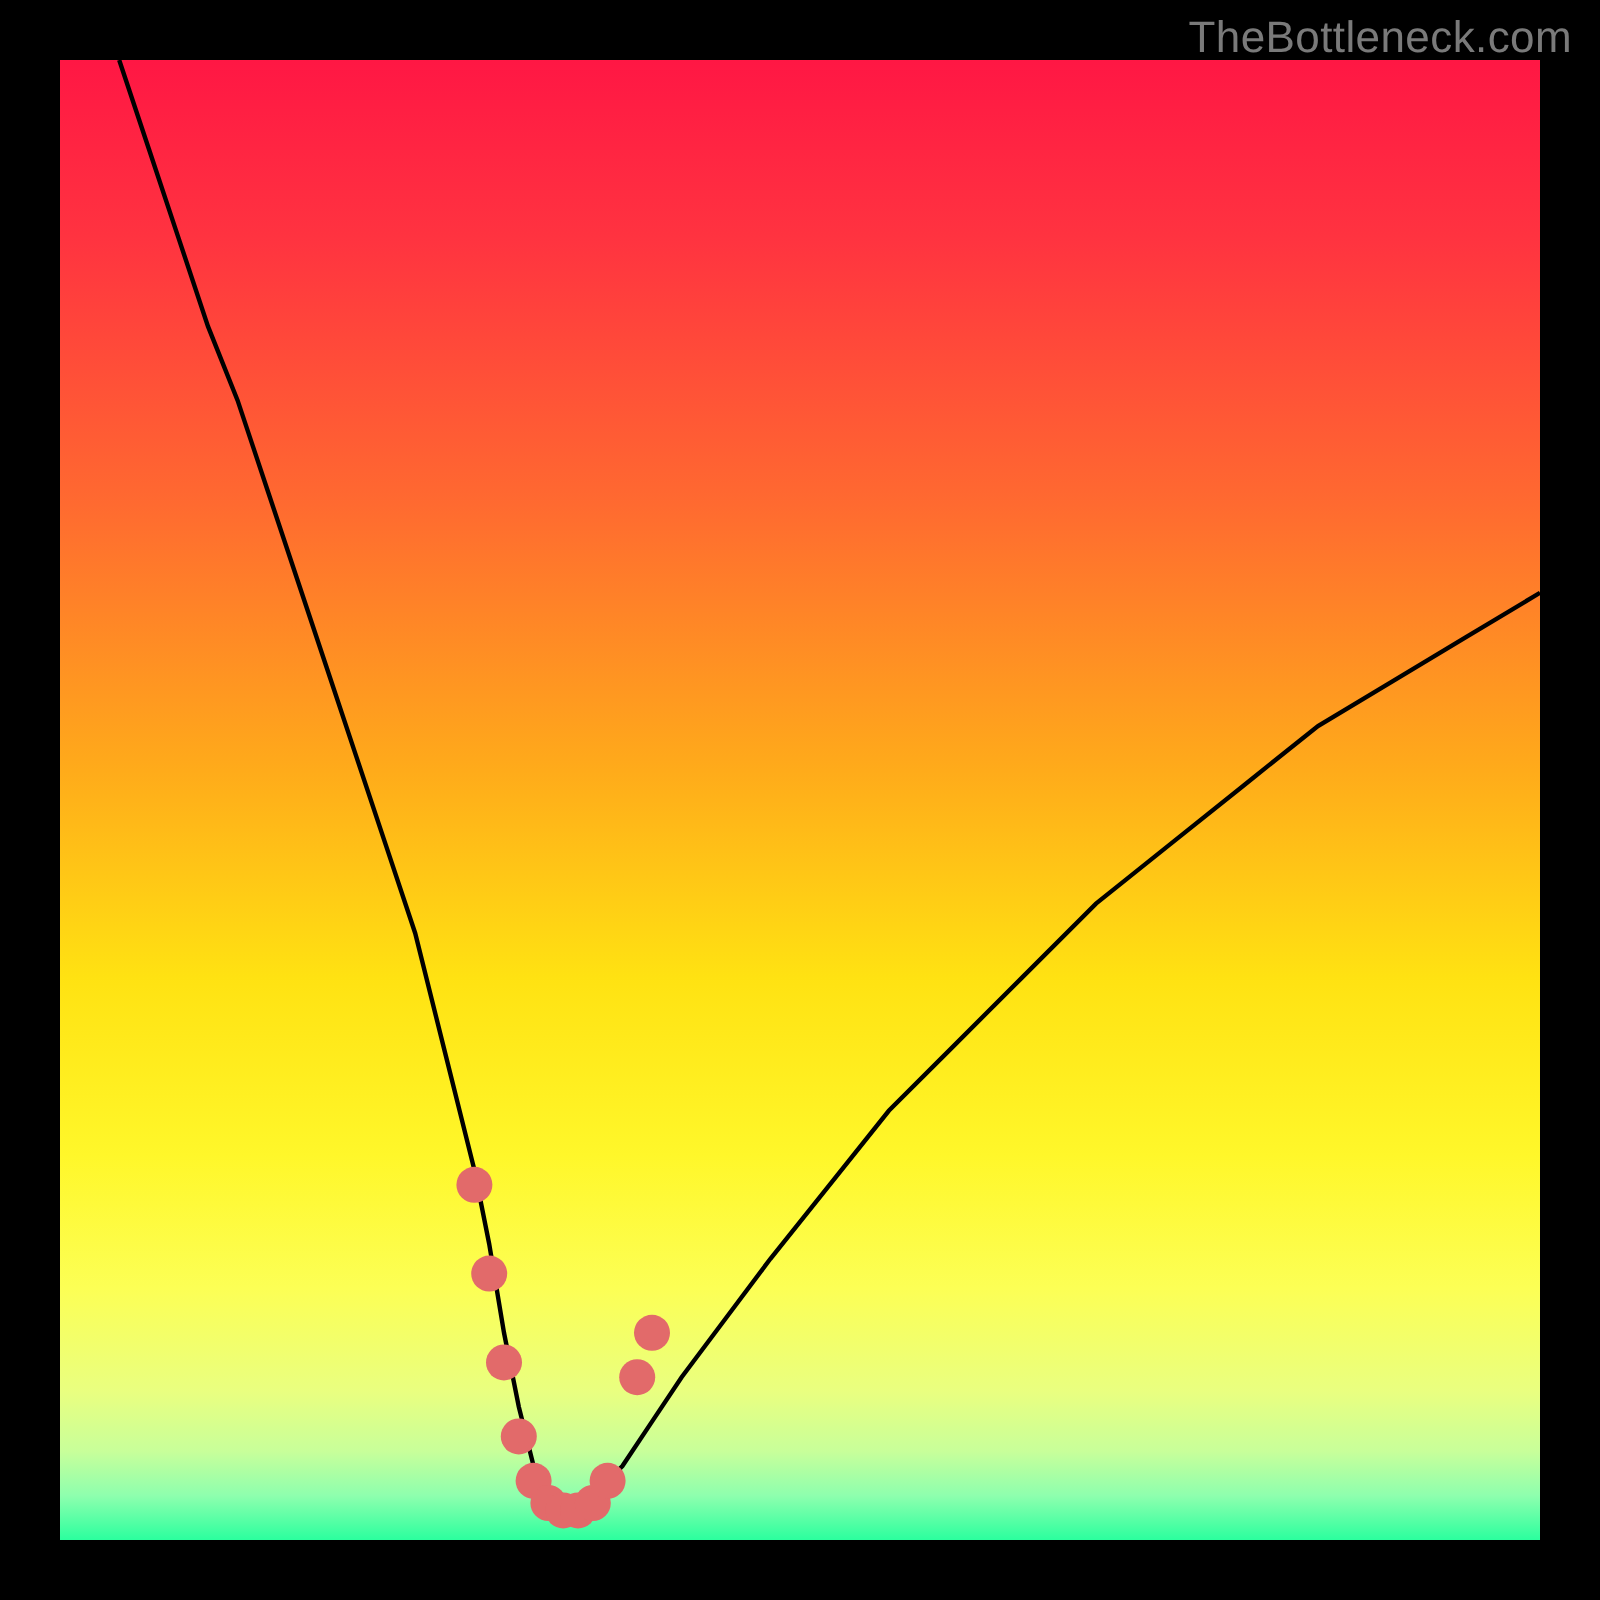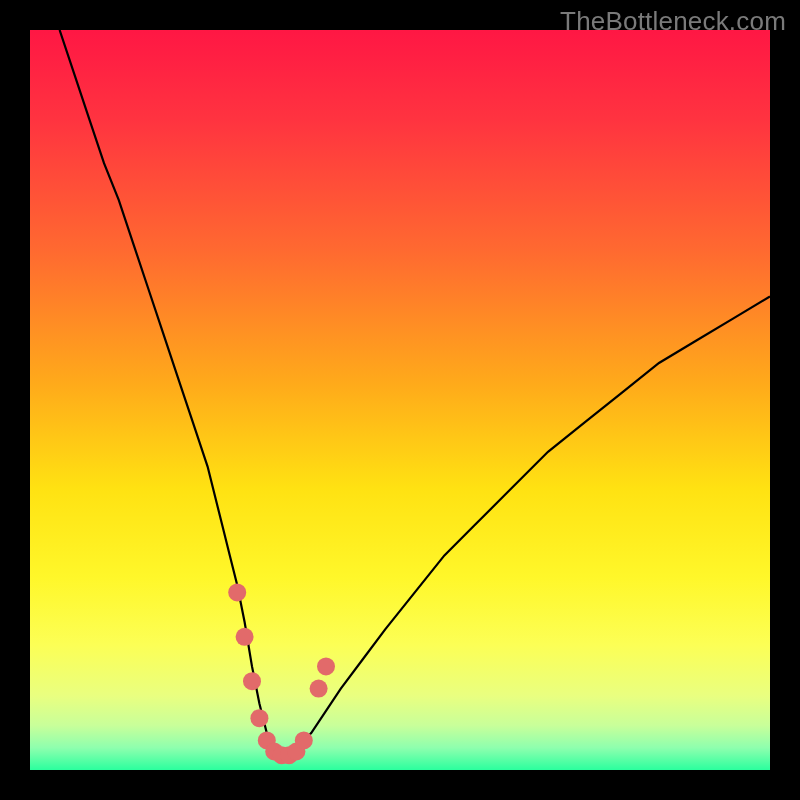--- a/index.html
+++ b/index.html
@@ -9,21 +9,21 @@
     height: 800px;
     background: #000;
     position: relative;
     font-family: Arial, Helvetica, sans-serif;
   }
   .watermark {
     position: absolute;
     top: 6px;
     right: 14px;
     color: #7a7a7a;
-    font-size: 26px;
+    font-size: 22px;
     font-weight: 500;
     z-index: 10;
     letter-spacing: 0.2px;
   }
   .plot-container {
     position: absolute;
     left: 30px;
     top: 30px;
     width: 740px;
     height: 740px;

